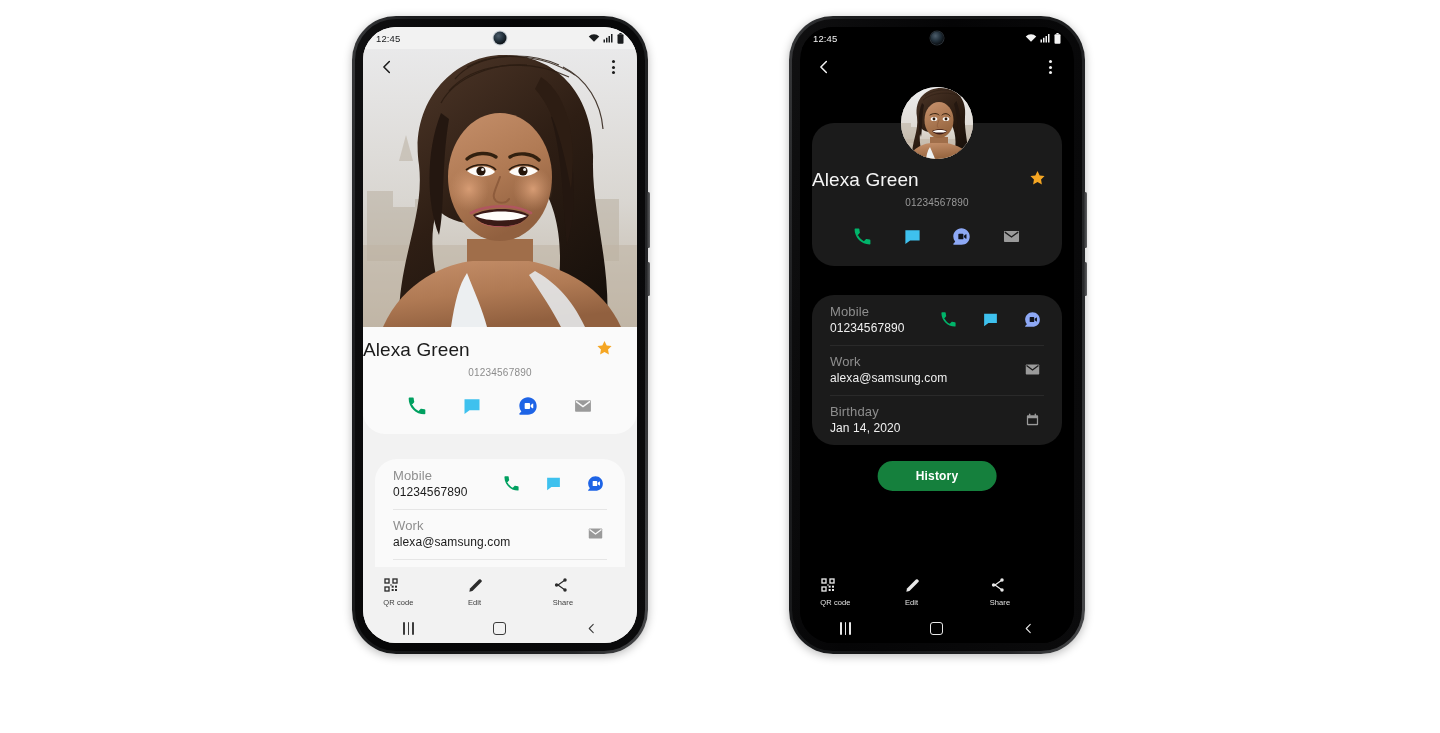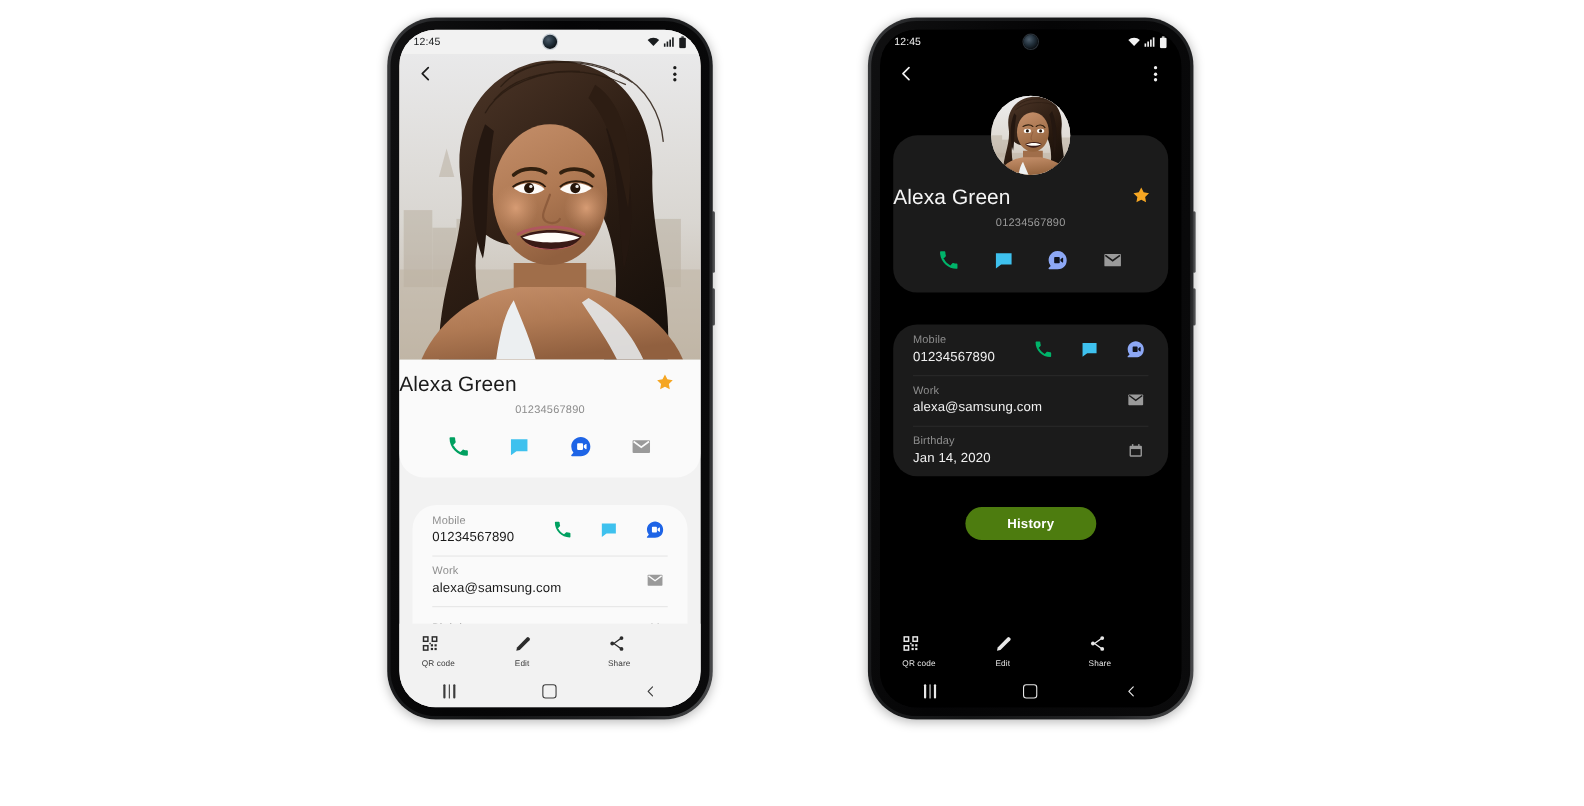--- a/index.html
+++ b/index.html
@@ -112,21 +112,21 @@
   }
   .detail-row{
     display:flex;align-items:center;justify-content:space-between;
     padding:9px 18px 10px;position:relative;
   }
   .detail-row + .detail-row::before{
     content:"";position:absolute;top:0;left:18px;right:18px;height:1px;background:#e6e6e6;
   }
   .dark .detail-row + .detail-row::before{background:#2a2a2a;}
   .detail-left{display:flex;flex-direction:column;gap:2px;min-width:0;}
-  .detail-label{font-size:10px;color:#8e8e8e;letter-spacing:.15px;}
+  .detail-label{font-size:13px;color:#8e8e8e;letter-spacing:.15px;}
   .detail-value{font-size:12px;color:#1b1b1b;letter-spacing:.1px;}
   .dark .detail-value{color:#f0f0f0;}
   .detail-icons{display:flex;align-items:center;gap:18px;flex:none;}
 
   .bottom-bar{
     position:absolute;left:0;right:0;bottom:0;z-index:7;
   }
   .bottom-bar.light{background:#f2f2f2;}
   .bottom-bar.dark{background:#000;}
   .tool-row{display:flex;align-items:flex-start;justify-content:space-around;padding:10px 10px 6px;}
@@ -150,21 +150,21 @@
   .dark .name-card{
     position:absolute;top:96px;left:12px;right:12px;
     background:#1b1b1b;border-radius:22px;
     padding:46px 0 16px;text-align:center;
   }
   .dark .contact-name{color:#f5f5f5;}
   .dark .phone-number{color:#9a9a9a;}
   .dark .details-card{background:#1b1b1b;}
   .history-btn{
     position:absolute;left:50%;transform:translateX(-50%);
-    background:#4d7c0f;border-radius:20px;
+    background:#15803d;border-radius:20px;
     padding:8px 38px;color:#fff;font-size:12px;font-weight:bold;
     letter-spacing:.2px;cursor:pointer;white-space:nowrap;
   }
 </style>
 </head>
 <body>
 
 <div class="stage">
 
 <div class="phone" id="phone-light" style="left:352px;top:16px;width:296px;height:638px;">

